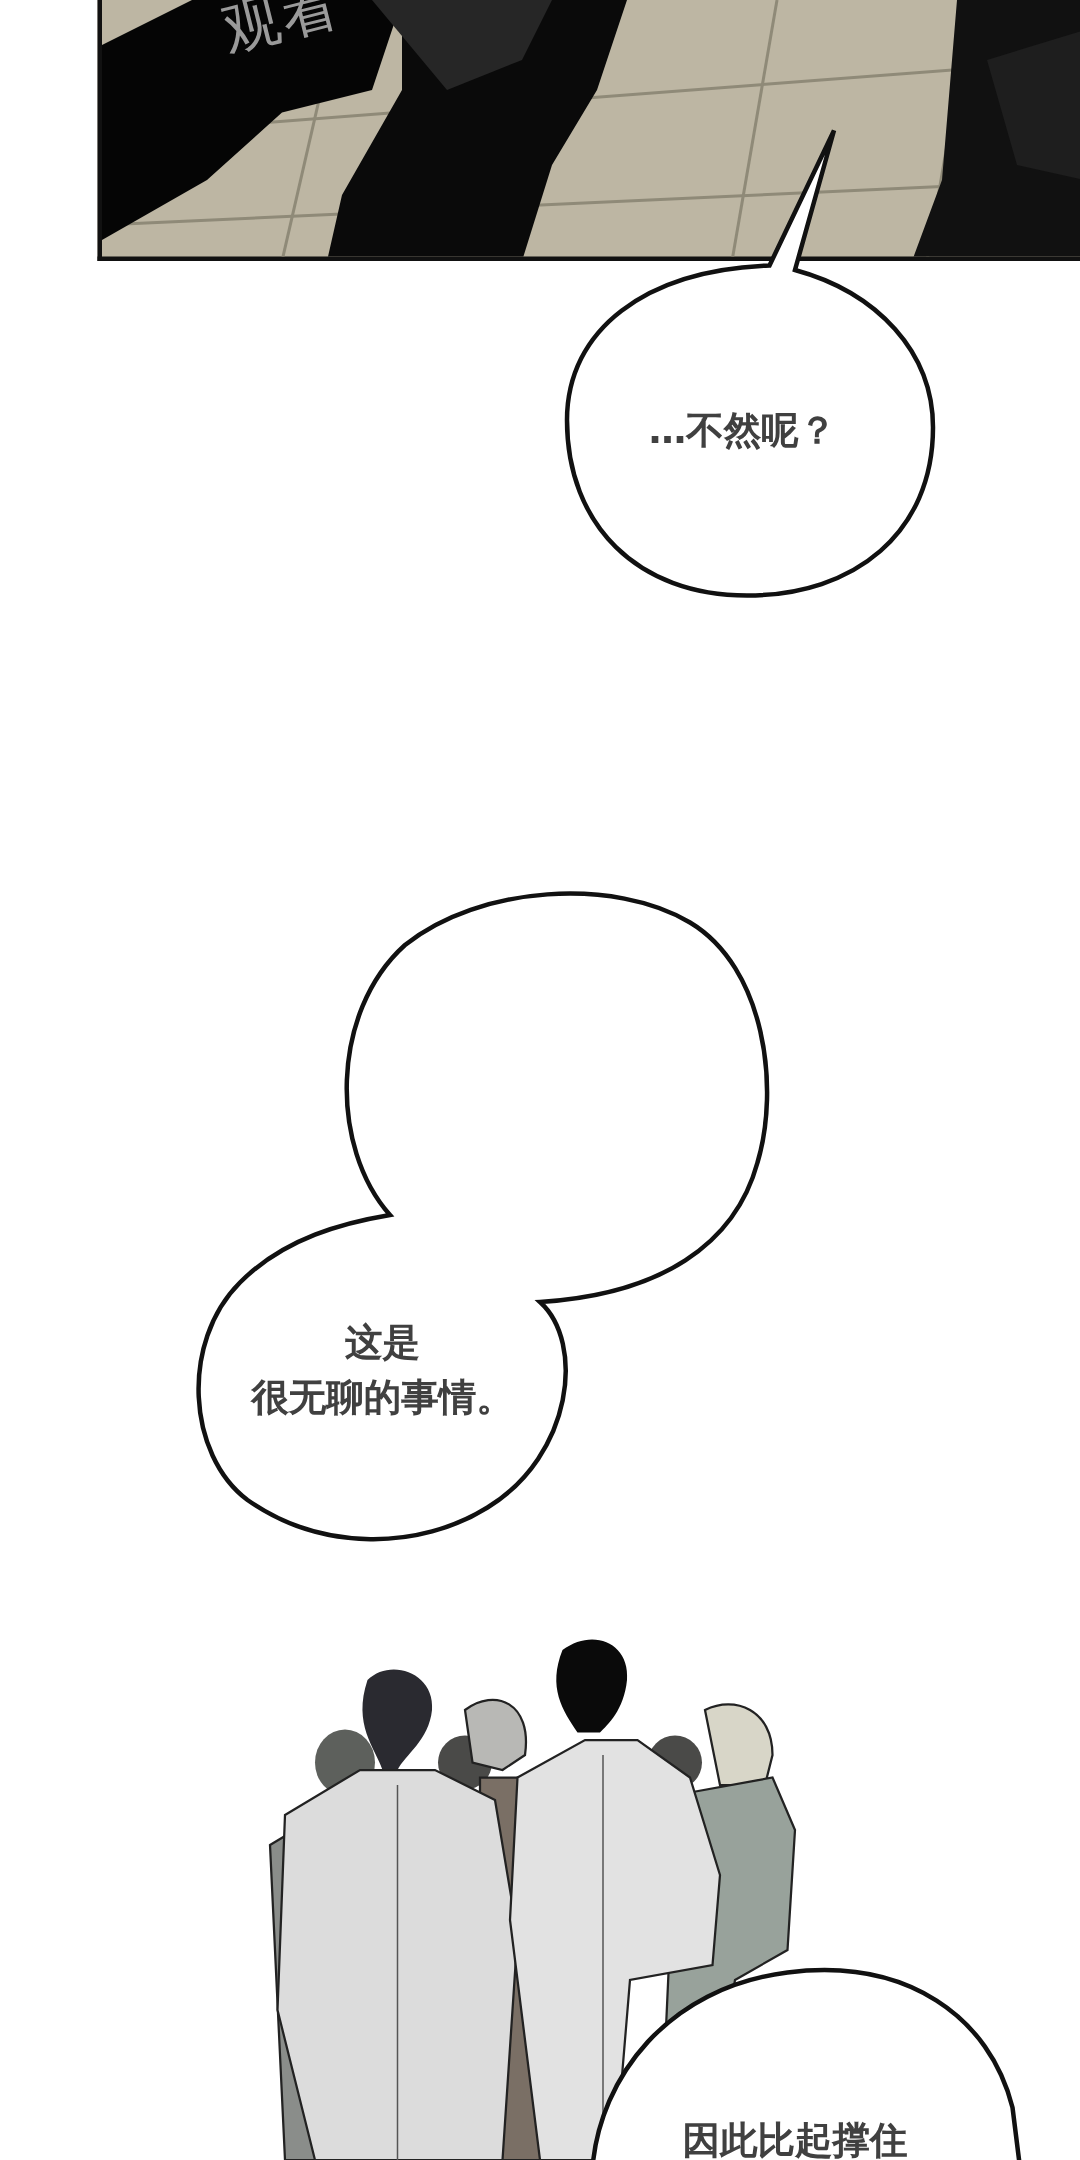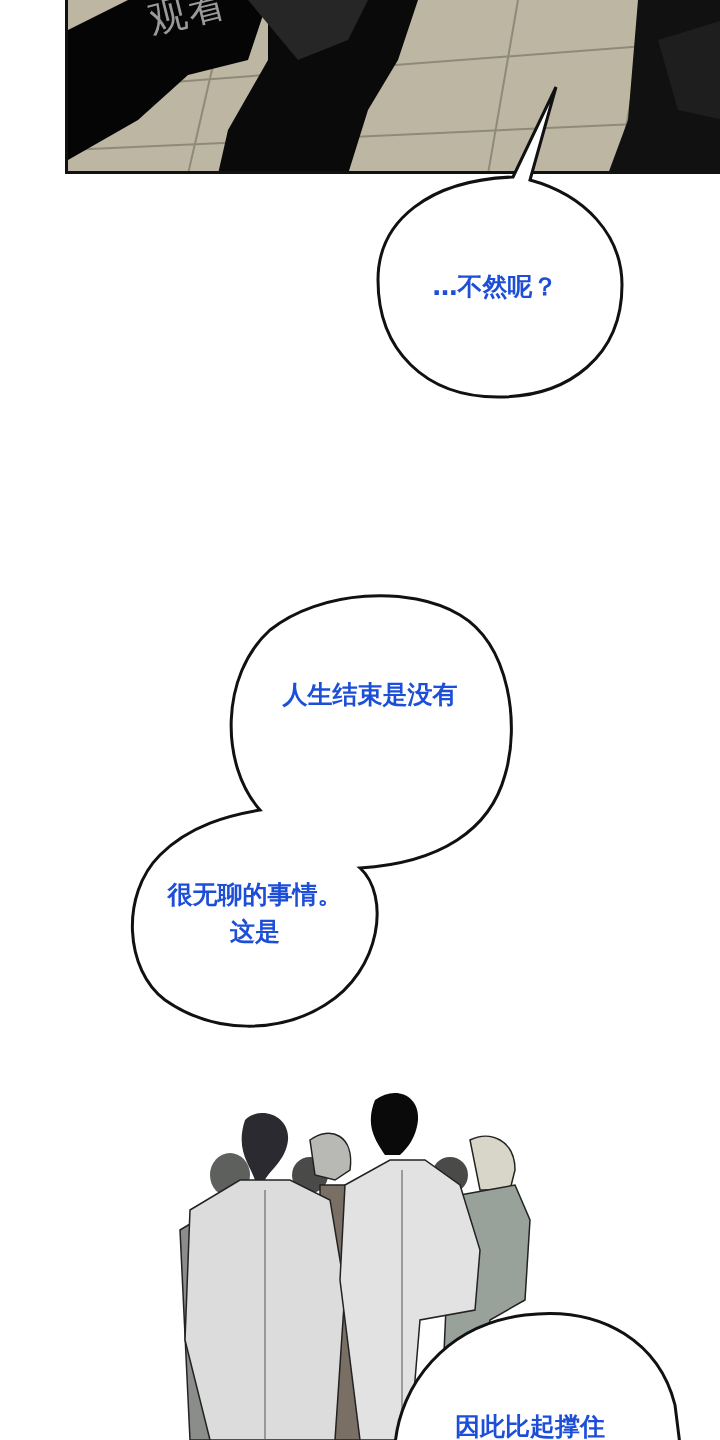--- a/index.html
+++ b/index.html
@@ -1,21 +1,21 @@
 <!DOCTYPE html>
 <html><head>
   <meta charset="utf-8">
   <style>
     html, body { margin: 0; padding: 0; background: #ffffff; }
     body { width: 720px; height: 1440px; position: relative; overflow: hidden;
            font-family: "DejaVu Sans", "Liberation Sans", sans-serif; }
     .abs { position: absolute; }
     .panel-top { left: 65px; top: 0; width: 655px; height: 174px; background: #bdb6a3;
                  border-bottom: 3px solid #111; border-left: 3px solid #111; overflow: hidden; box-sizing: border-box; }
-    .bubble-text { position: absolute; color: #1d4ed8; font-weight: bold; text-align: center;
+    .bubble-text { position: absolute; color: #404040; font-weight: bold; text-align: center;
                    font-size: 25px; line-height: 37px; white-space: nowrap; }
     .watermark { position: absolute; left: 80px; top: -14px; color: #9a9a9a; font-size: 38px;
                  transform: rotate(-14deg); letter-spacing: 2px; }
     .panel-bottom { left: 170px; top: 1080px; width: 380px; height: 360px; }
   </style>
 </head>
 <body>
 
 <div class="abs panel-top">
   <svg width="655" height="174" viewBox="0 0 655 174" style="position:absolute;left:0;top:0">
@@ -42,25 +42,24 @@
 </svg>
 <div class="bubble-text" style="left:420px;top:268px;width:150px;">
   <div>…不然呢？</div>
 </div>
 
 <svg class="abs" style="left:120px;top:585px" width="420" height="460" viewBox="0 0 420 460">
   <path d="M140 225 C100 180 100 90 150 45 C200 5 290 0 340 30 C390 60 400 140 385 190 C370 245 320 278 240 283
            C270 310 262 385 205 420 C160 448 95 450 45 415 C5 385 0 310 40 270 C70 240 110 230 140 225 Z" fill="#fff" stroke="#111" stroke-width="3"></path>
 </svg>
 <div class="bubble-text" style="left:255px;top:676px;width:230px;">
-  <div>人生结束是没有</div>
 </div>
 <div class="bubble-text" style="left:140px;top:876px;width:230px;">
+  <div>这是</div>
   <div>很无聊的事情。</div>
-  <div>这是</div>
 </div>
 
 <div class="abs panel-bottom">
   <svg width="380" height="360" viewBox="0 0 380 360">
 
     <ellipse cx="60" cy="95" rx="20" ry="22" fill="#5d605c"></ellipse>
     <ellipse cx="140" cy="95" rx="18" ry="18" fill="#4a4a48"></ellipse>
     <ellipse cx="280" cy="95" rx="18" ry="18" fill="#4a4a48"></ellipse>
     <path d="M10 150 L60 120 L70 360 L20 360 Z" fill="#8a8d8a" stroke="#222" stroke-width="1.5"></path>
 

